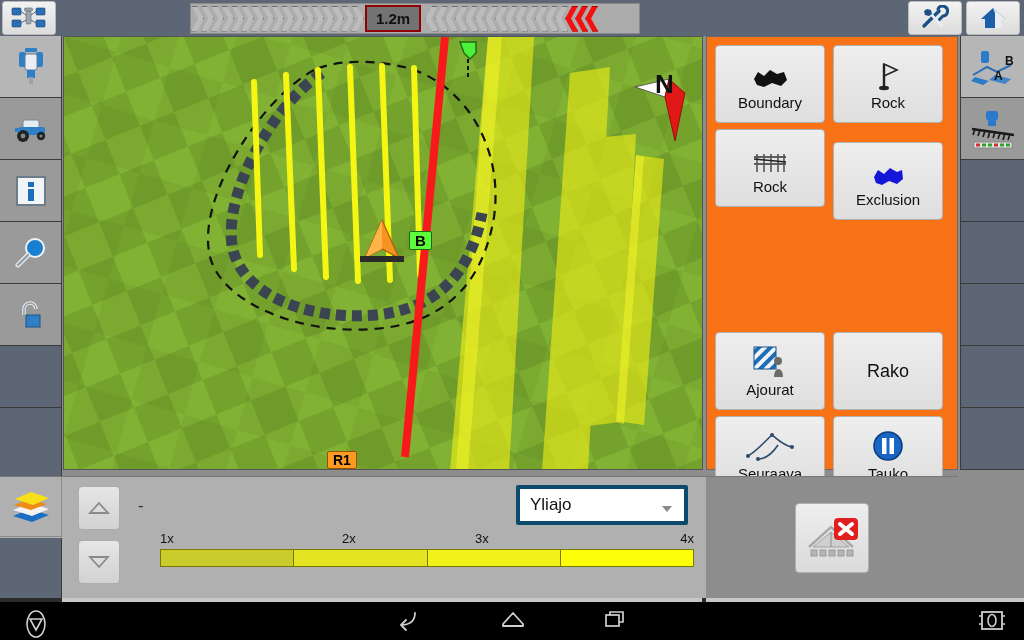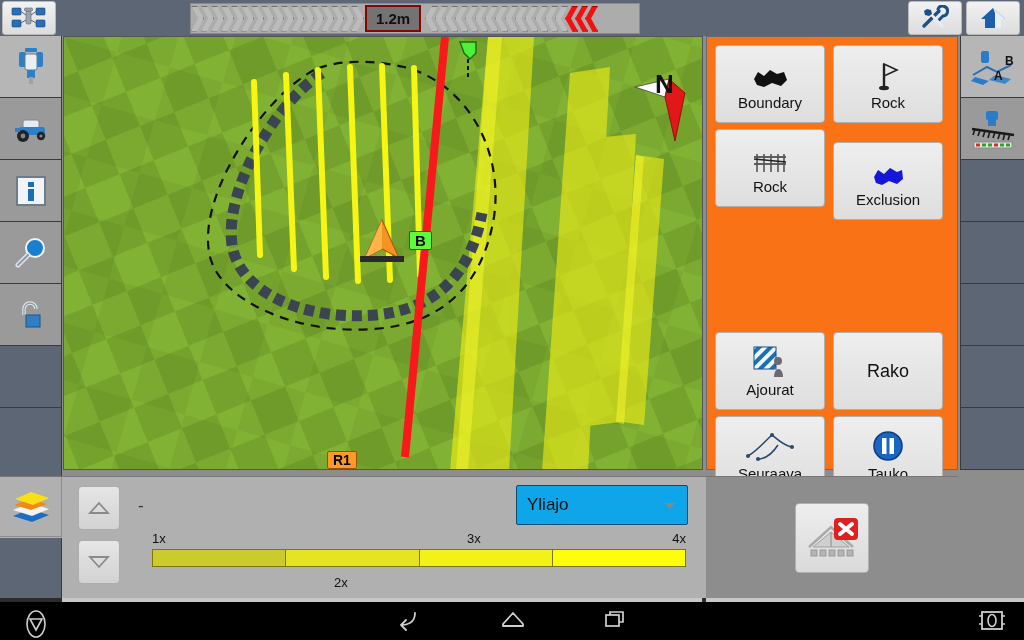--- a/index.html
+++ b/index.html
@@ -137,31 +137,31 @@
     display: flex; align-items: center; justify-content: center;
   }
   .step-up { left: 78px; top: 486px; }
   .step-dn { left: 78px; top: 540px; }
   .rate-value {
     position: absolute; left: 138px; top: 496px;
     font-size: 17px; color: #333;
   }
   .combo {
     position: absolute; left: 516px; top: 485px; width: 172px; height: 40px;
-    background: #0ea5e9; border: 1px solid #0c4a6e; border-radius: 2px;
+    background: #ffffff; border: 4px solid #0c4a6e; border-radius: 2px;
     display: flex; align-items: center; padding: 0 10px;
     font-size: 17px; color: #111;
   }
   .combo .caret {
     position: absolute; right: 12px; top: 17px;
     width: 0; height: 0; border-left: 5px solid transparent;
     border-right: 5px solid transparent; border-top: 6px solid #888;
   }
   .legend {
-    position: absolute; left: 152px; top: 531px; width: 534px; height: 34px;
+    position: absolute; left: 160px; top: 531px; width: 534px; height: 34px;
   }
   .legend-labels { position: relative; height: 16px; }
   .legend-labels span {
     position: absolute; font-size: 13px; color: #111; top: 0;
   }
   .legend-bar {
     position: absolute; left: 0; top: 18px; width: 534px; height: 18px;
     display: flex; border: 1px solid #7a7a00;
   }
   .legend-seg { flex: 1; border-right: 1px solid #7a7a00; }
@@ -558,21 +558,21 @@
   <div class="rate-value">-</div>
 
   <div class="combo">
     <span>Yliajo</span>
     <span class="caret"></span>
   </div>
 
   <div class="legend">
     <div class="legend-labels">
       <span style="left:0px;">1x</span>
-      <span style="left:182px;margin-top:44px;">2x</span>
+      <span style="left:182px;">2x</span>
       <span style="left:315px;">3x</span>
       <span style="right:0px;">4x</span>
     </div>
     <div class="legend-bar" id="legend-bar">
         <div class="legend-seg" style="background: rgb(203, 203, 46);"></div>
         <div class="legend-seg" style="background: rgb(228, 228, 34);"></div>
         <div class="legend-seg" style="background: rgb(242, 242, 24);"></div>
         <div class="legend-seg" style="background: rgb(254, 254, 10);"></div>
       </div>
   </div>

